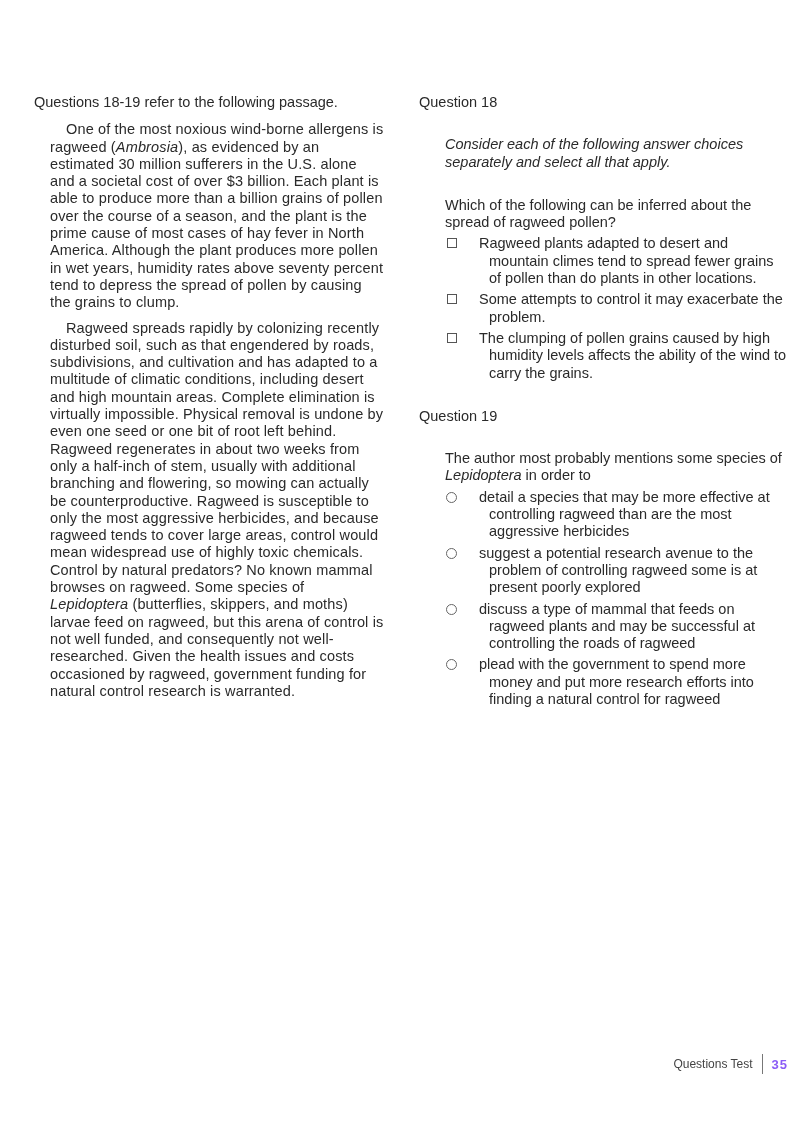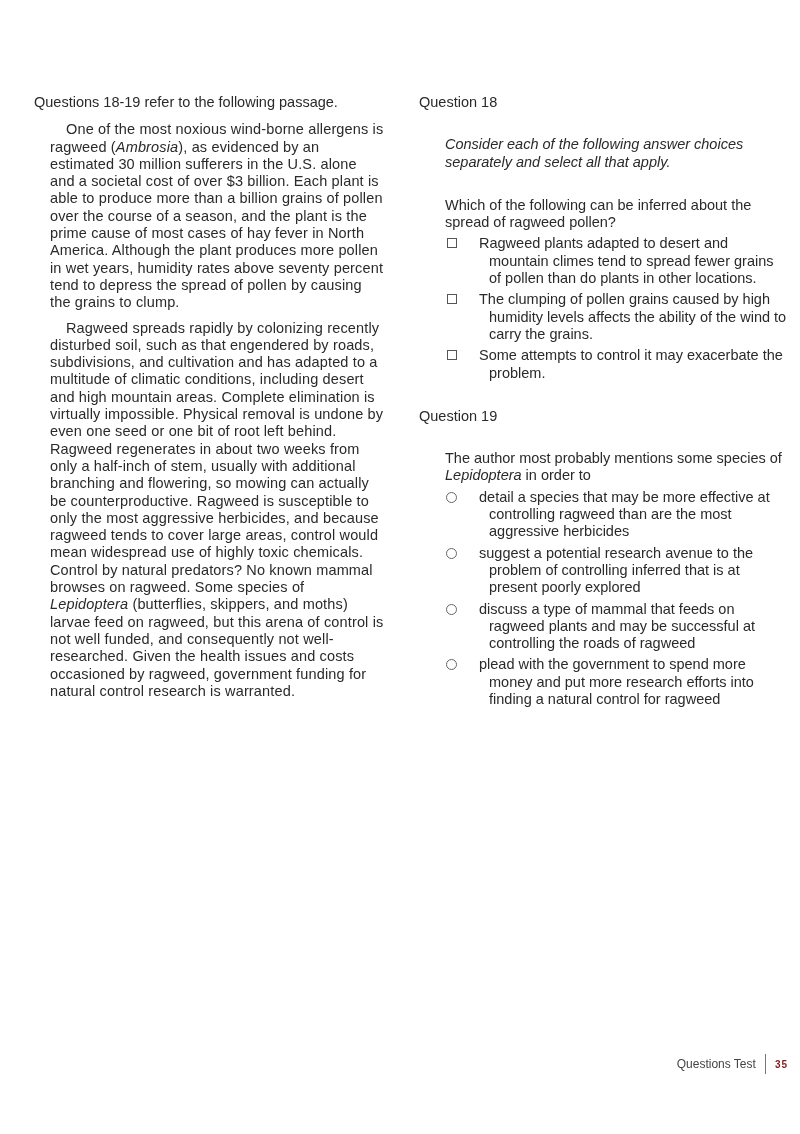--- a/index.html
+++ b/index.html
@@ -29,21 +29,21 @@
   .radio {
     position: absolute; left: 1px; top: 3px; width: 11px; height: 11px;
     border: 1px solid #666; border-radius: 50%; box-sizing: border-box; background: #fff;
   }
   .q19-head { margin-top: 26px; }
   .footer {
     position: absolute; right: 12px; top: 1054px; display: flex; align-items: center;
     font-size: 12px; color: #444;
   }
   .footer .sep { width: 1px; height: 20px; background: #777; margin: 0 9px; }
-  .footer .num { font-weight: bold; color: #7f1d1d; font-size: 10px; letter-spacing: 1px; }
+  .footer .num { font-weight: bold; color: #8b5cf6; font-size: 13px; letter-spacing: 1px; }
   i { font-style: italic; }
 </style>
 </head>
 <body>
 
 <div class="col-left">
   <p class="intro">Questions 18-19 refer to the following passage.</p>
   <p class="para">
     <span>One of the most noxious wind-borne allergens is ragweed (</span><i>Ambrosia</i><span>), as evidenced by an estimated 30 million sufferers in the U.S. alone and a societal cost of over $3 billion. Each plant is able to produce more than a billion grains of pollen over the course of a season, and the plant is the prime cause of most cases of hay fever in North America. Although the plant produces more pollen in wet years, humidity rates above seventy percent tend to depress the spread of pollen by causing the grains to clump.</span>
   </p>
@@ -58,42 +58,42 @@
     <div class="q-body">
       <p class="instr">Consider each of the following answer choices separately and select all that apply.</p>
       <p class="stem">Which of the following can be inferred about the spread of ragweed pollen?</p>
       <ul class="choices">
         <li class="choice">
           <span class="box"></span>
           <span class="txt">Ragweed plants adapted to desert and mountain climes tend to spread fewer grains of pollen than do plants in other locations.</span>
         </li>
         <li class="choice">
           <span class="box"></span>
-          <span class="txt">The clumping of pollen grains caused by high humidity levels affects the ability of the wind to carry the grains.</span>
+          <span class="txt">Some attempts to control it may exacerbate the problem.</span>
         </li>
         <li class="choice">
           <span class="box"></span>
-          <span class="txt">Some attempts to control it may exacerbate the problem.</span>
+          <span class="txt">The clumping of pollen grains caused by high humidity levels affects the ability of the wind to carry the grains.</span>
         </li>
       </ul>
     </div>
   </section>
 
   <section class="q19-head">
     <p class="q-head">Question 19</p>
     <div class="q-body">
       <p class="stem q19"><span>The author most probably mentions some species of </span><i>Lepidoptera</i><span> in order to</span></p>
       <ul class="choices">
         <li class="choice">
           <span class="radio"></span>
           <span class="txt">detail a species that may be more effective at controlling ragweed than are the most aggressive herbicides</span>
         </li>
         <li class="choice">
           <span class="radio"></span>
-          <span class="txt">suggest a potential research avenue to the problem of controlling inferred that is at present poorly explored</span>
+          <span class="txt">suggest a potential research avenue to the problem of controlling ragweed some is at present poorly explored</span>
         </li>
         <li class="choice">
           <span class="radio"></span>
           <span class="txt">discuss a type of mammal that feeds on ragweed plants and may be successful at controlling the roads of ragweed</span>
         </li>
         <li class="choice">
           <span class="radio"></span>
           <span class="txt">plead with the government to spend more money and put more research efforts into finding a natural control for ragweed</span>
         </li>
       </ul>

